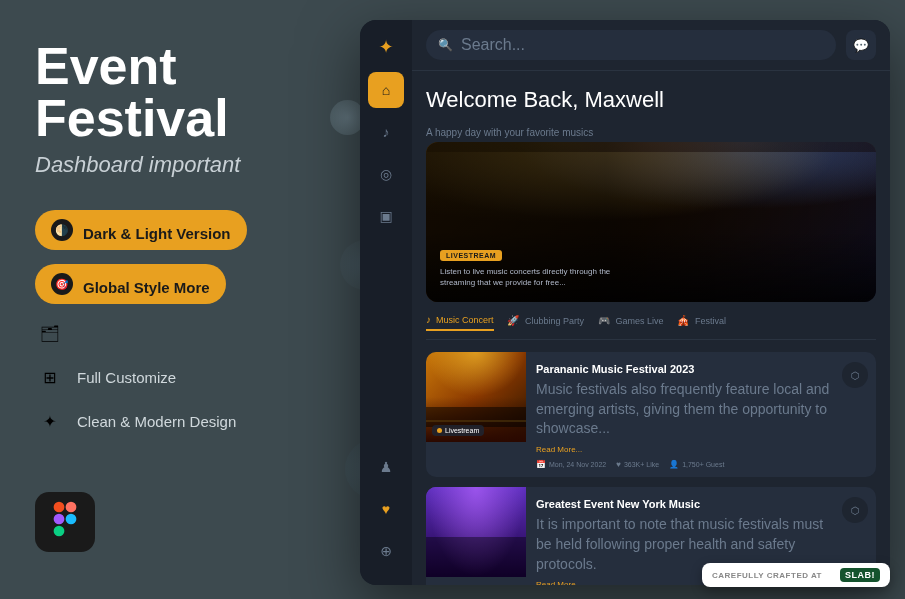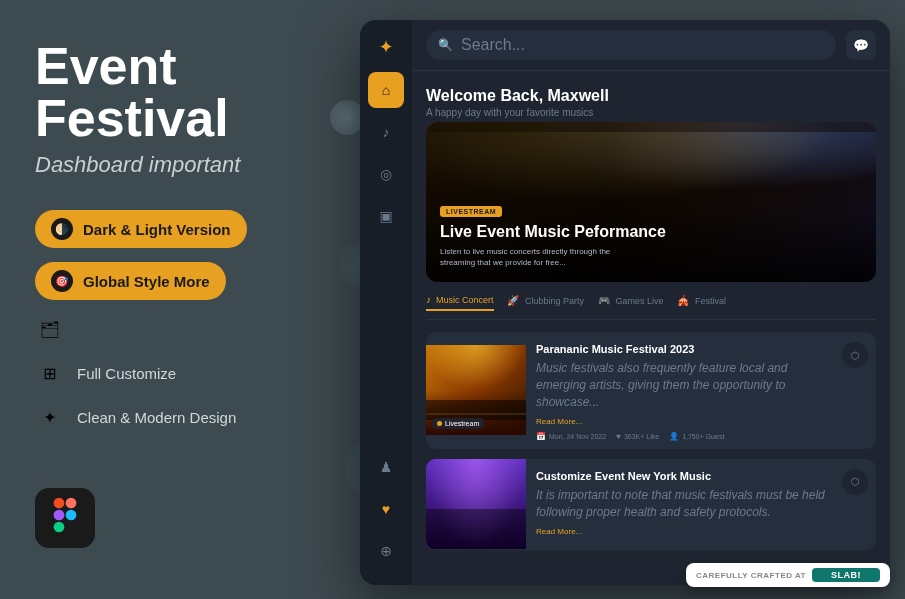--- a/index.html
+++ b/index.html
@@ -69,20 +69,21 @@
       border-radius: 50%;
       display: flex; align-items: center; justify-content: center;
       font-size: 11px;
       color: #e8a020;
     }
 
     .feature-badge span {
       font-size: 15px;
       font-weight: 700;
       color: #1a1a1a;
+      margin-top: 7px;
     }
 
     .feature-plain {
       display: flex;
       align-items: center;
       gap: 12px;
     }
 
     .feature-plain .icon-box {
       width: 30px;
@@ -204,24 +205,24 @@
 
     
     .content-area {
       flex: 1;
       overflow-y: auto;
       padding: 16px 14px;
       scrollbar-width: none;
     }
 
     .welcome-text {
-      font-size: 16px;
-      font-weight: 700;
+      font-size: 22px;
+      font-weight: 400;
       color: #ffffff;
-      margin-bottom: 2px;
+      margin-bottom: 14px;
     }
 
     .welcome-sub {
       font-size: 10px;
       color: #6b7a8d;
       margin-bottom: 4px;
     }
 
     
     .hero-banner {
@@ -315,21 +316,21 @@
 
     .cat-tab-icon { font-size: 10px; }
 
     
     .event-card {
       background: #252e3d;
       border-radius: 10px;
       overflow: hidden;
       margin-bottom: 10px;
       display: flex;
-      align-items: center;
+      align-items: flex-start;
     }
 
     .event-thumb {
       width: 100px;
       min-height: 90px;
       flex-shrink: 0;
       position: relative;
       overflow: hidden;
     }
 
@@ -372,25 +373,24 @@
 
     .event-title {
       font-size: 11px;
       font-weight: 700;
       color: #ffffff;
       margin-bottom: 4px;
       line-height: 1.3;
     }
 
     .event-desc {
-      font-size: 12px;
+      font-size: 14px;
       color: #6b7a8d;
       line-height: 1.4;
       margin-bottom: 6px;
-      font-style: italic;
     }
 
     .read-more {
       font-size: 8px;
       color: #e8a020;
       margin-bottom: 6px;
       display: block;
     }
 
     .event-meta {
@@ -424,35 +424,35 @@
     
     .crafted-badge {
       position: absolute;
       bottom: 12px;
       right: 15px;
       background: #ffffff;
       border-radius: 8px;
       padding: 5px 10px;
       display: flex;
       align-items: center;
-      gap: 6px;
+      gap: 18px;
       font-size: 8px;
       color: #888;
       letter-spacing: 0.5px;
       text-transform: uppercase;
       font-weight: 600;
       box-shadow: 0 4px 12px rgba(0,0,0,0.3);
     }
 
     .slab-logo {
-      background: #0f766e;
+      background: #14532d;
       color: #fff;
       font-size: 9px;
       font-weight: 800;
-      padding: 2px 19px;
+      padding: 2px 5px;
       border-radius: 4px;
     }
 
     
     .deco-circle-1 {
       position: absolute;
       width: 80px; height: 80px;
       background: radial-gradient(circle, #5a6e78, #3d4a4f);
       border-radius: 50%;
       top: 20px; right: 80px;
@@ -574,21 +574,20 @@
 
       <div class="hero-banner">
         <div class="hero-crowd"></div>
         <div class="hero-lights"></div>
 
         <div style="position:absolute;bottom:0;left:0;right:0;height:70px;background:linear-gradient(to top,rgba(0,0,0,0.8),transparent);"></div>
         <div style="position:absolute;top:10px;left:0;right:0;height:50%;background:radial-gradient(ellipse at 40% 0%,rgba(255,200,80,0.5) 0%,transparent 60%),radial-gradient(ellipse at 70% 0%,rgba(100,150,255,0.4) 0%,transparent 50%);"></div>
         <div class="hero-bg">
           <div class="hero-content">
             <div class="livestream-badge">LIVESTREAM</div>
-            <div class="hero-title">Live Event Music Peformance</div>
             <div class="hero-desc">Listen to live music concerts directly through the streaming that we provide for free...</div>
           </div>
         </div>
       </div>
 
       <div class="category-tabs">
         <div class="cat-tab active">
           <span class="cat-tab-icon">♪</span>
           <span>Music Concert</span>
         </div>
@@ -640,21 +639,21 @@
         </div>
         <div class="share-btn">⬡</div>
       </div>
 
       <div class="event-card">
         <div class="event-thumb thumb-greatest">
           <div style="position:absolute;inset:0;background:radial-gradient(ellipse at 50% 0%,rgba(180,100,255,0.7) 0%,transparent 70%),linear-gradient(to bottom,#6030c0,#1a0040);"></div>
           <div style="position:absolute;bottom:0;left:0;right:0;height:40px;background:rgba(0,0,0,0.4);"></div>
         </div>
         <div class="event-info">
-          <div class="event-title">Customize Event New York Music</div>
+          <div class="event-title">Greatest Event New York Music</div>
           <div class="event-desc">It is important to note that music festivals must be held following proper health and safety protocols.</div>
           <span class="read-more">Read More...</span>
         </div>
         <div class="share-btn">⬡</div>
       </div>
 
     </div>
   </div>
 </div>
 

